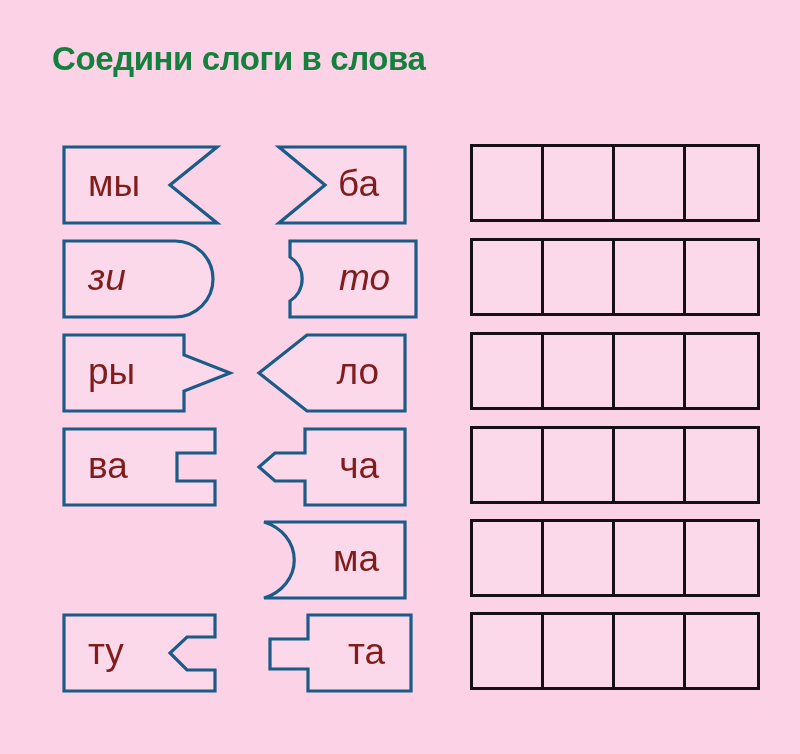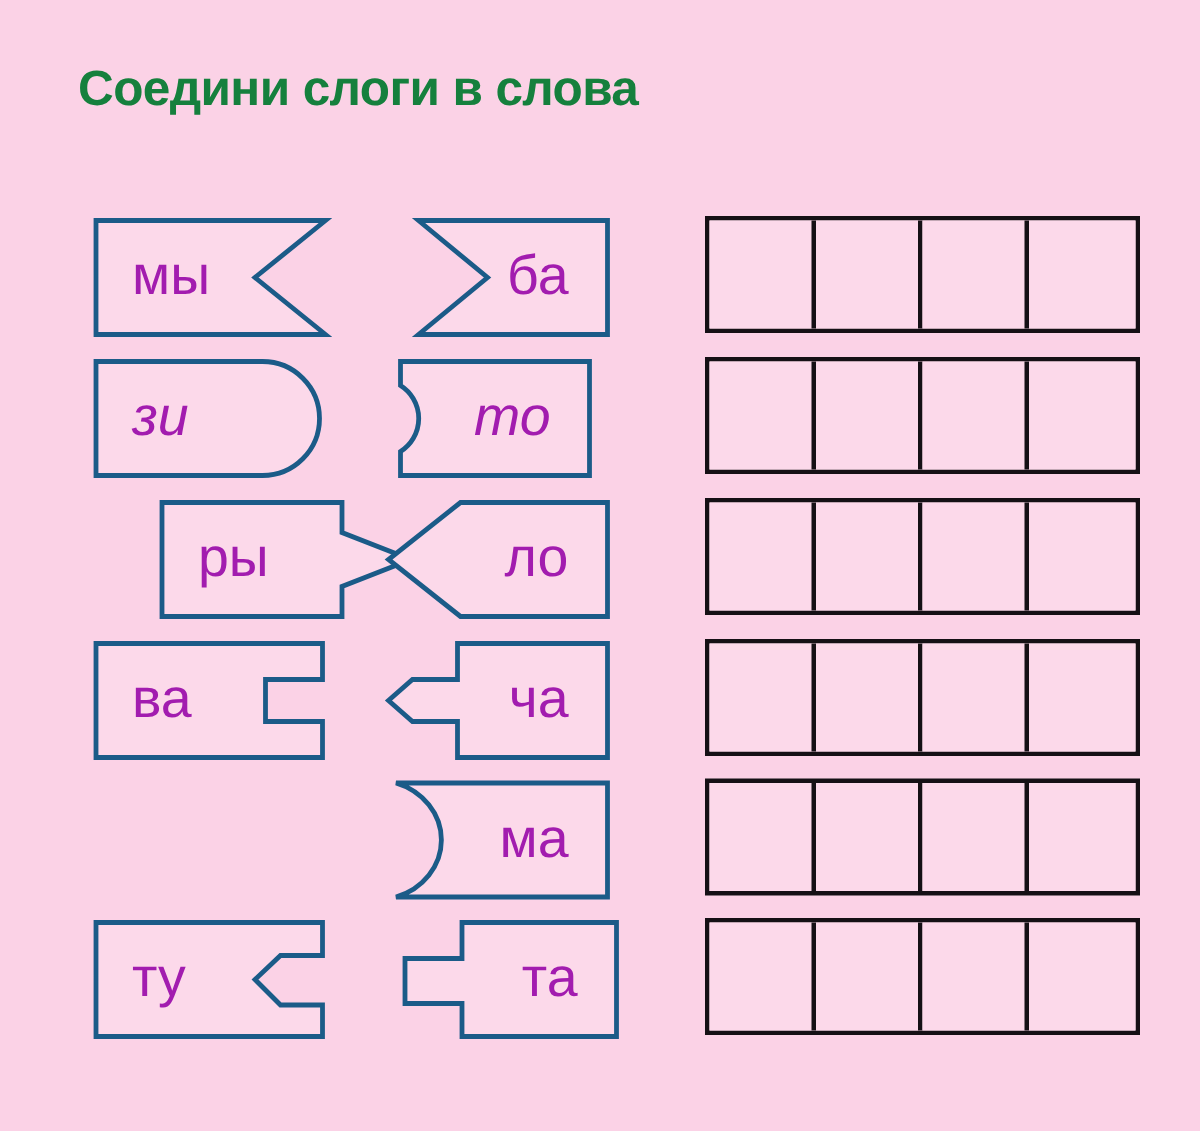--- a/index.html
+++ b/index.html
@@ -58,21 +58,21 @@
     stroke-linejoin: miter;
   }
   .card .card-text {
     position: absolute;
     top: 0;
     height: 68px;
     line-height: 78px;
     font-family: "Liberation Sans", sans-serif;
     font-size: 37px;
     font-weight: 400;
-    color: #a21caf;
+    color: #7f1d1d;
     white-space: nowrap;
     pointer-events: none;
   }
   .card.left .card-text {
     left: 26px;
   }
   .card.right .card-text {
     right: 28px;
   }
   .grid-row {
@@ -117,30 +117,30 @@
       </div>
     </div>
 
     <div class="syll-row" style="top:239px;font-style:italic;">
       <div class="card left" style="left:62px;">
         <svg width="155" height="80" viewBox="0 0 155 80">
           <path class="shape" d="M 2 2 L 113 2 A 38 38 0 0 1 113 78 L 2 78 Z"></path>
         </svg>
         <span class="card-text">зи</span>
       </div>
-      <div class="card right" style="left:265px;">
+      <div class="card right" style="left:288px;">
         <svg width="130" height="80" viewBox="0 0 130 80">
           <path class="shape" d="M 2 2 L 128 2 L 128 78 L 2 78 L 2 62 A 26 26 0 0 0 2 18 Z"></path>
         </svg>
         <span class="card-text">то</span>
       </div>
     </div>
 
     <div class="syll-row" style="top:333px;">
-      <div class="card left" style="left:62px;margin-left:44px;">
+      <div class="card left" style="left:62px;">
         <svg width="175" height="80" viewBox="0 0 175 80">
           <path class="shape" d="M 2 2 L 122 2 L 122 22 L 168 40 L 122 58 L 122 78 L 2 78 Z"></path>
         </svg>
         <span class="card-text">ры</span>
       </div>
       <div class="card right" style="left:257px;">
         <svg width="150" height="80" viewBox="0 0 150 80">
           <path class="shape" d="M 50 2 L 148 2 L 148 78 L 50 78 L 2 40 Z"></path>
         </svg>
         <span class="card-text">ло</span>

